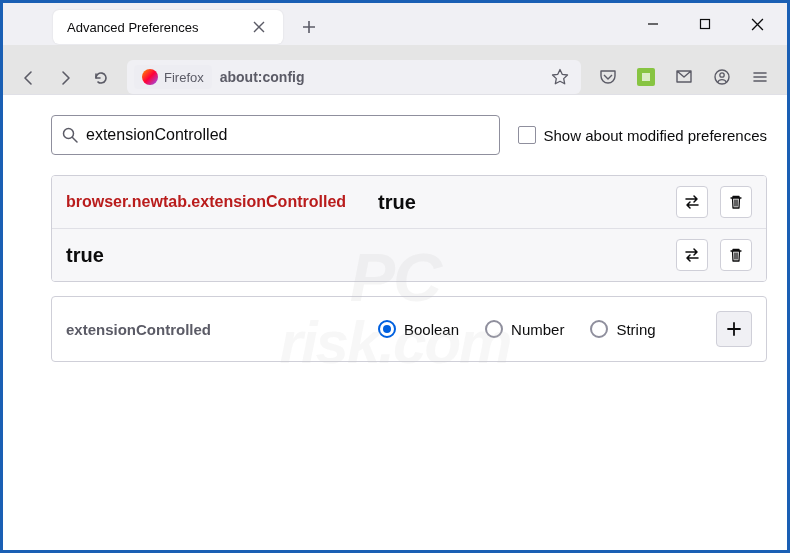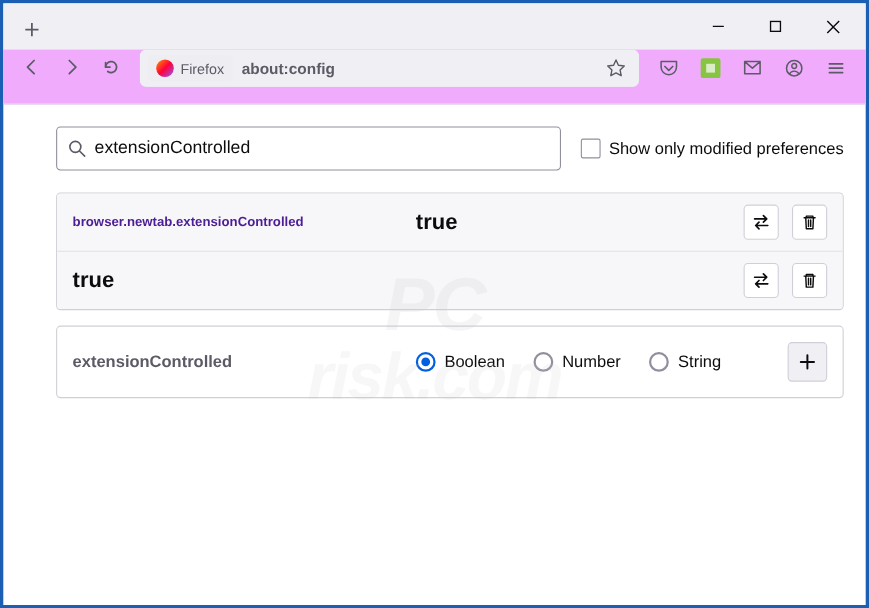--- a/index.html
+++ b/index.html
@@ -8,21 +8,21 @@
   
   .titlebar { height: 42px; background: #f0f0f4; display: flex; align-items: center; padding: 0; }
   .tab { display: flex; align-items: center; background: #fff; border-radius: 6px; padding: 8px 14px; margin-left: 50px; height: 34px; margin-top: 6px; min-width: 230px; justify-content: space-between; box-shadow: 0 0 2px rgba(0,0,0,0.1); }
   .tab-title { font-size: 13px; color: #0c0c0d; }
   .tab-close { width: 20px; height: 20px; display: flex; align-items: center; justify-content: center; cursor: pointer; color: #5b5b66; }
   .new-tab { margin-left: 12px; margin-top: 6px; width: 28px; height: 28px; display: flex; align-items: center; justify-content: center; cursor: pointer; color: #5b5b66; font-size: 18px; }
   .window-controls { margin-left: auto; display: flex; gap: 8px; padding-right: 8px; }
   .win-btn { width: 44px; height: 32px; display: flex; align-items: center; justify-content: center; cursor: pointer; }
   
   
-  .toolbar { height: 50px; background: #f0abfc; display: flex; align-items: flex-start; padding: 0 10px; gap: 4px; border-bottom: 1px solid #e0e0e6; }
+  .toolbar { height: 50px; background: #e5e5e5; display: flex; align-items: flex-end; padding: 0 10px; gap: 4px; border-bottom: 1px solid #e0e0e6; }
   .nav-btn { width: 32px; height: 32px; display: flex; align-items: center; justify-content: center; cursor: pointer; border-radius: 4px; color: #5b5b66; }
   .urlbar { flex: 1; height: 34px; background: #f0f0f4; border: 1px solid transparent; border-radius: 6px; display: flex; align-items: center; padding: 0 6px; margin: 0 6px; }
   .ff-badge { display: flex; align-items: center; gap: 6px; padding: 4px 8px; border-radius: 4px; background: #ededf2; margin-right: 8px; }
   .ff-logo { width: 16px; height: 16px; background: linear-gradient(135deg, #ff9500 0%, #ff0039 50%, #9059ff 100%); border-radius: 50%; }
   .ff-text { font-size: 13px; color: #5b5b66; }
   .url-text { font-size: 14px; color: #5b5b66; flex: 1; font-weight: bold; }
   .url-icon { width: 28px; height: 28px; display: flex; align-items: center; justify-content: center; color: #5b5b66; cursor: pointer; }
   .tool-icon { width: 34px; height: 34px; display: flex; align-items: center; justify-content: center; cursor: pointer; color: #5b5b66; border-radius: 4px; }
   .ext-icon { width: 18px; height: 18px; background: #87c442; border-radius: 2px; display: flex; align-items: center; justify-content: center; }
   
@@ -32,21 +32,21 @@
   .search-box { flex: 1; height: 40px; border: 1px solid #8f8f9d; border-radius: 4px; display: flex; align-items: center; padding: 0 10px; max-width: 470px; }
   .search-icon { color: #5b5b66; margin-right: 8px; }
   .search-input { border: none; outline: none; font-size: 16px; flex: 1; color: #0c0c0d; }
   .chk-row { display: flex; align-items: center; gap: 8px; }
   .chkbox { width: 18px; height: 18px; border: 1px solid #8f8f9d; border-radius: 2px; cursor: pointer; }
   .chk-label { font-size: 15px; color: #0c0c0d; }
   
   .pref-list { border: 1px solid #cfcfd8; border-radius: 4px; overflow: hidden; }
   .pref-row { display: flex; align-items: center; padding: 10px 14px; gap: 12px; background: #f7f7f9; border-bottom: 1px solid #e0e0e6; min-height: 48px; }
   .pref-row:last-child { border-bottom: none; }
-  .pref-name { font-weight: 600; font-size: 12px; color: #4c1d95; width: 300px; word-break: break-word; line-height: 1.3; }
+  .pref-name { font-weight: 600; font-size: 16px; color: #b91c1c; width: 300px; word-break: break-word; line-height: 1.3; }
   .pref-value { font-weight: 600; font-size: 20px; color: #0c0c0d; flex: 1; }
   .pref-btn { width: 32px; height: 32px; display: flex; align-items: center; justify-content: center; cursor: pointer; border: 1px solid #cfcfd8; border-radius: 4px; background: #fff; color: #0c0c0d; }
   
   .add-row { display: flex; align-items: center; padding: 14px; gap: 12px; border: 1px solid #cfcfd8; border-radius: 4px; margin-top: 14px; }
   .add-name { font-weight: 600; font-size: 15px; color: #5b5b66; width: 300px; }
   .radio-group { display: flex; gap: 26px; flex: 1; }
   .radio-opt { display: flex; align-items: center; gap: 8px; cursor: pointer; }
   .radio-circle { width: 18px; height: 18px; border: 2px solid #8f8f9d; border-radius: 50%; display: flex; align-items: center; justify-content: center; }
   .radio-circle.checked { border-color: #0060df; }
   .radio-dot { width: 8px; height: 8px; background: #0060df; border-radius: 50%; display: none; }
@@ -56,20 +56,28 @@
   
   .watermark { position: absolute; top: 50%; left: 50%; transform: translate(-50%, -50%); font-size: 68px; font-weight: 700; color: rgba(200,200,200,0.18); pointer-events: none; font-style: italic; letter-spacing: -2px; white-space: nowrap; }
   .watermark-sub { position: absolute; top: 62%; left: 50%; transform: translate(-50%, -50%); font-size: 60px; font-weight: 700; color: rgba(200,200,200,0.15); pointer-events: none; font-style: italic; letter-spacing: -2px; white-space: nowrap; }
   
   svg { display: block; }
 </style>
 </head>
 <body>
 
 <div class="titlebar">
+  <div class="tab">
+    <span class="tab-title">Advanced Preferences</span>
+    <span class="tab-close">
+      <svg width="12" height="12" viewBox="0 0 12 12">
+          <path d="M1 1 L11 11 M11 1 L1 11" stroke="currentColor" stroke-width="1.4" fill="none"></path>
+        </svg>
+    </span>
+  </div>
   <div class="new-tab">
     <svg width="14" height="14" viewBox="0 0 14 14">
         <path d="M7 1 V13 M1 7 H13" stroke="currentColor" stroke-width="1.6" fill="none"></path>
       </svg>
   </div>
   <div class="window-controls">
     <div class="win-btn">
       <svg width="12" height="12" viewBox="0 0 12 12">
           <path d="M1 6 H11" stroke="#0c0c0d" stroke-width="1.2"></path>
         </svg>
@@ -153,21 +161,21 @@
       <span class="search-icon">
         <svg width="16" height="16" viewBox="0 0 16 16">
             <circle cx="6.5" cy="6.5" r="5" stroke="currentColor" stroke-width="1.5" fill="none"></circle>
             <path d="M10.5 10.5 L15 15" stroke="currentColor" stroke-width="1.5" stroke-linecap="round"></path>
           </svg>
       </span>
       <input class="search-input" type="text" value="extensionControlled" style="">
     </div>
     <div class="chk-row">
       <div class="chkbox"></div>
-      <span class="chk-label">Show only modified preferences</span>
+      <span class="chk-label">Show about modified preferences</span>
     </div>
   </div>
 
   <div class="pref-list">
     <div class="pref-row">
       <div class="pref-name">browser.newtab.extensionControlled</div>
       <div class="pref-value">true</div>
       <div class="pref-btn">
         <svg width="18" height="18" viewBox="0 0 18 18">
             <path d="M3 6 L13 6 M11 3 L14 6 L11 9 M15 12 L5 12 M7 9 L4 12 L7 15" stroke="currentColor" stroke-width="1.5" fill="none" stroke-linecap="round" stroke-linejoin="round"></path>

